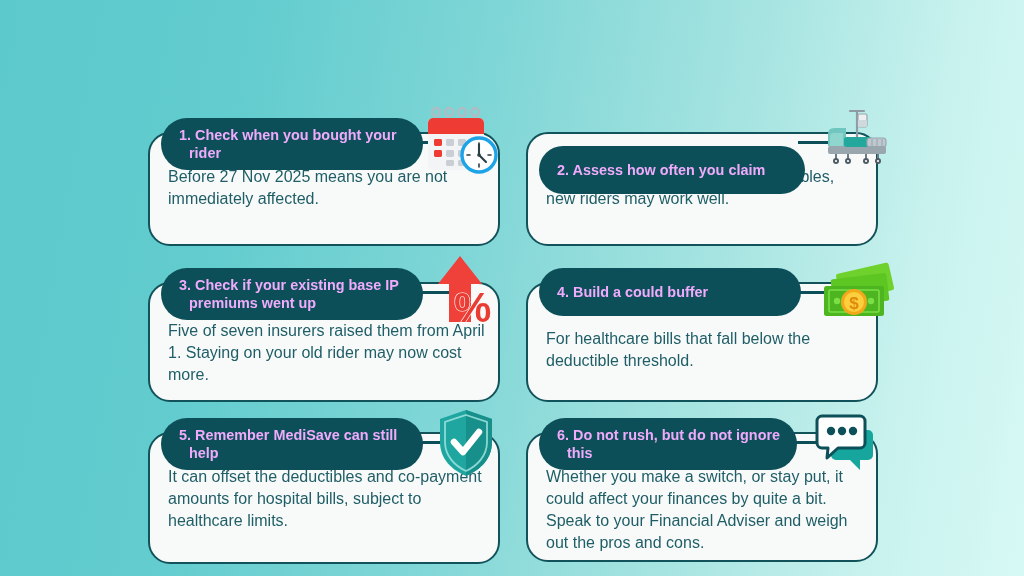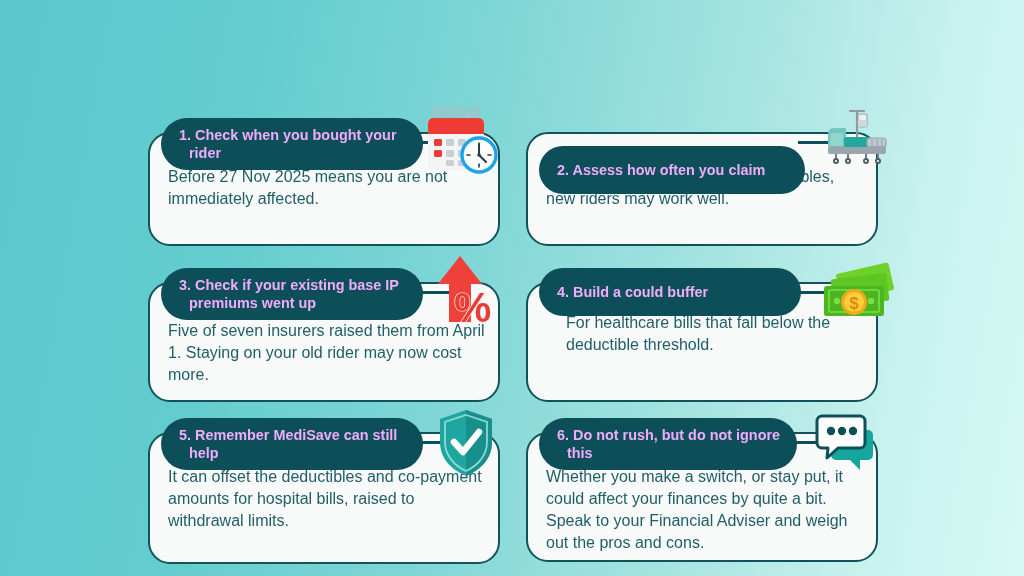--- a/index.html
+++ b/index.html
@@ -77,21 +77,21 @@
 
   .card-body{
     position:absolute;
     left:20px; right:14px;
     top:48px;
     font-size:16px;
     line-height:1.38;
     color:#1F5E67;
   }
   .r2 .cell.left .card-body{ top:52px; }
-  .r2 .cell.right .card-body{ top:44px;margin-left:20px; }
+  .r2 .cell.right .card-body{ top:60px; }
   .r3 .card-body{ top:48px; }
 
   
   .pill{
     position:absolute;
     left:13px; top:0;
     width:248px;
     min-height:48px;
     background:#0D4F59;
     border-radius:26px;
@@ -303,21 +303,21 @@
 
       <div class="cell left">
         <div class="card"></div>
         <div class="connector" style="left:258px; width:56px;"></div>
         <div class="pill wide">
           <div class="pill-text">
             <span>5.</span>
             <span>Remember MediSave can still help</span>
           </div>
         </div>
-        <div class="card-body">It can offset the deductibles and co-payment amounts for hospital bills, raised to withdrawal limits.</div>
+        <div class="card-body">It can offset the deductibles and co-payment amounts for hospital bills, subject to healthcare limits.</div>
 
         <div class="icon-slot" style="left:284px; top:-12px;">
           <svg width="68" height="76" viewBox="0 0 68 76">
             <path d="M34 4 L60 13 V36 C60 53 48 64 34 70 C20 64 8 53 8 36 V13 Z" fill="#1FA6A0"></path>
             <path d="M34 4 L60 13 V36 C60 53 48 64 34 70 V4 Z" fill="#17908C"></path>
             <path d="M34 9 L55 16 V36 C55 50 45 60 34 65 C23 60 13 50 13 36 V16 Z" fill="none" stroke="#9FE3DE" stroke-width="1.8" opacity="0.85"></path>
             <path d="M22 36 L31 46 L47 26" fill="none" stroke="#FFFFFF" stroke-width="6.5" stroke-linecap="round" stroke-linejoin="round"></path>
           </svg>
         </div>
       </div>

